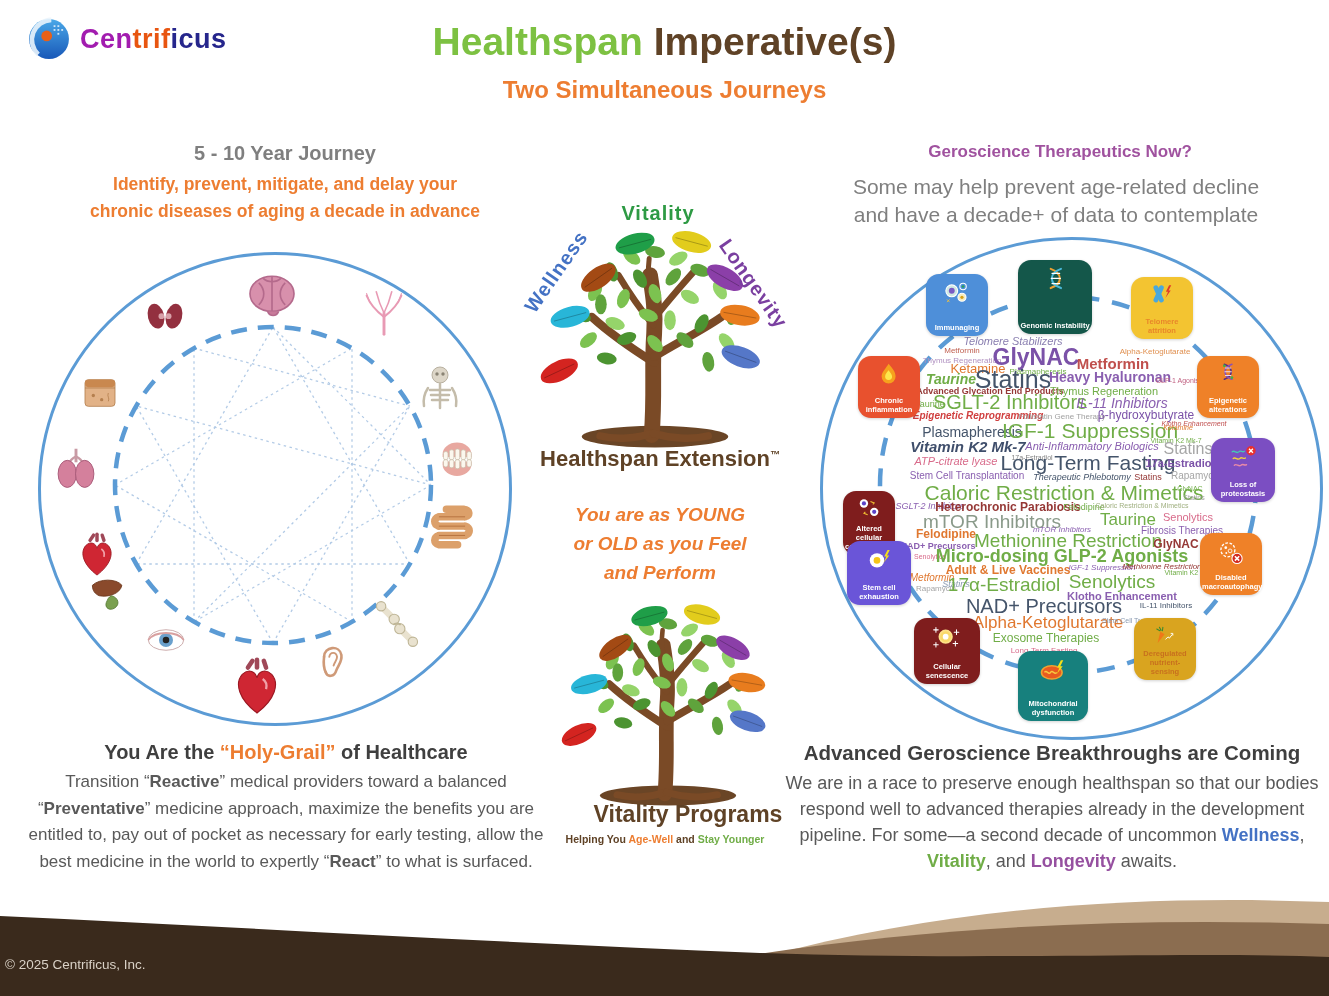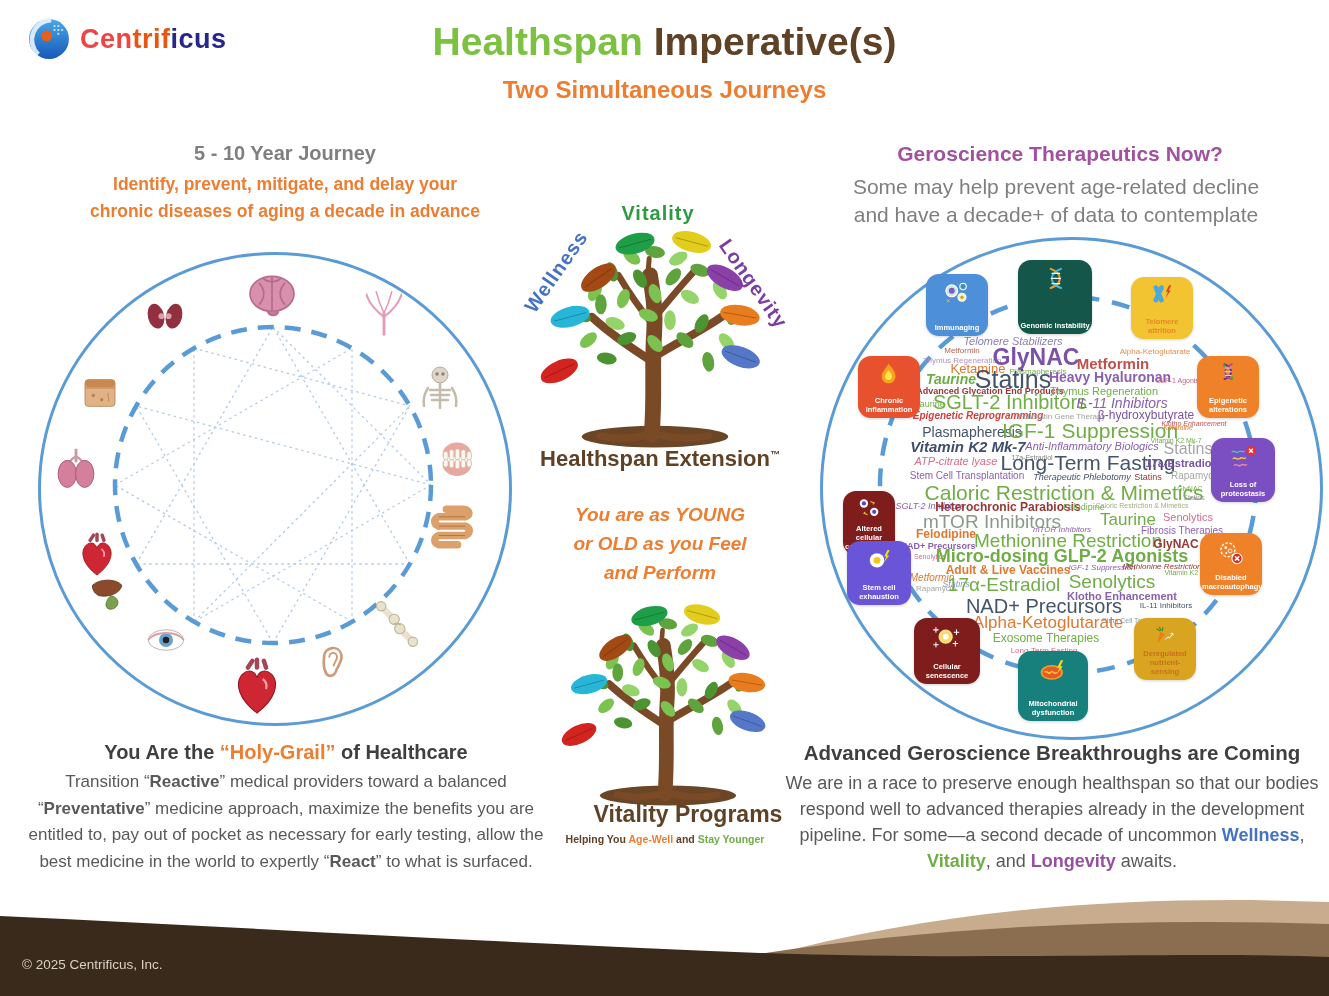--- a/index.html
+++ b/index.html
@@ -14,21 +14,21 @@
   #main-title{left:0;right:0;top:20px;font-size:39px;font-weight:800;}
   #main-title .tg{color:#7dc142;}
   #main-title .tb{color:#5f4226;}
   #subtitle{left:0;right:0;top:76px;font-size:24px;font-weight:800;color:#ed7d31;}
 
   
   #left-heading{left:25px;width:520px;top:142px;font-size:20px;font-weight:800;color:#7f7f7f;}
   #left-subheading{left:25px;width:520px;top:171px;font-size:17.5px;font-weight:800;color:#ed7d31;line-height:27px;}
 
   
-  #right-heading{left:790px;width:540px;top:142px;font-size:21px;font-weight:800;color:#a0529f;}
+  #right-heading{left:790px;width:540px;top:142px;font-size:17px;font-weight:800;color:#a0529f;}
   #right-subheading{left:780px;width:552px;top:173px;font-size:21px;color:#7f7f7f;line-height:28px;}
 
   
   .big-circle{border-radius:50%;border:3px solid #5b9bd5;background:transparent;}
   #left-circle{left:38px;top:252px;width:468px;height:468px;}
   #right-circle{left:820px;top:237px;width:497px;height:497px;}
 
   #decor-svg{left:0;top:0;width:1329px;height:996px;pointer-events:none;z-index:1;}
 
   
@@ -59,21 +59,21 @@
   
   .block-heading{font-size:20px;font-weight:800;color:#3f3f3f;z-index:4;}
   .block-para{font-size:17px;color:#595959;line-height:26.5px;z-index:4;}
   #left-block-heading{left:22px;width:528px;top:741px;}
   #left-block-para{left:22px;width:528px;top:769px;}
   #right-block-heading{left:778px;width:548px;top:741px;font-size:20.5px;}
   #right-block-para{left:778px;width:548px;top:770px;font-size:18px;line-height:26px;}
 
   
   #waves{left:0;top:0;width:1329px;height:996px;z-index:5;pointer-events:none;}
-  #copyright{left:22px;top:957px;color:#d9d1c6;font-size:13.5px;z-index:6;}
+  #copyright{left:5px;top:957px;color:#d9d1c6;font-size:13.5px;z-index:6;}
 </style>
 </head>
 <body>
 
 <div id="slide">
 
   <svg width="0" height="0" style="position:absolute" aria-hidden="true">
     <defs>
       <linearGradient id="lg-globe" x1="0" y1="0" x2="0" y2="1">
         <stop offset="0" stop-color="#4aa8e8"></stop>
@@ -366,21 +366,21 @@
       <circle cx="27" cy="26" r="7" fill="#e86018"></circle>
       <g fill="#cfe6f8">
         <rect x="36" y="12" width="2.4" height="2.4"></rect>
           <rect x="41" y="12" width="2.4" height="2.4"></rect>
         <rect x="36" y="17" width="2.4" height="2.4"></rect>
           <rect x="41" y="17" width="2.4" height="2.4"></rect>
         <rect x="46" y="17" width="2.4" height="2.4"></rect>
           <rect x="41" y="22" width="2.4" height="2.4"></rect>
       </g>
     </svg>
-    <div id="logo-text"><span style="color: #ef4444;">Cen</span><span style="color: rgb(232, 85, 16);">trif</span><span style="color: rgb(38, 38, 140);">icus</span></div>
+    <div id="logo-text"><span style="color: #a21caf;">Cen</span><span style="color: rgb(232, 85, 16);">trif</span><span style="color: rgb(38, 38, 140);">icus</span></div>
   </div>
 
   <div class="abs ctr" id="main-title">
     <span class="tg">Healthspan</span><span class="tb"> Imperative(s)</span>
   </div>
   <div class="abs ctr" id="subtitle">Two Simultaneous Journeys</div>
 
   <div class="abs ctr" id="left-heading">5 - 10 Year Journey</div>
   <div class="abs ctr" id="left-subheading">
     <div>Identify, prevent, mitigate, and delay your</div>

